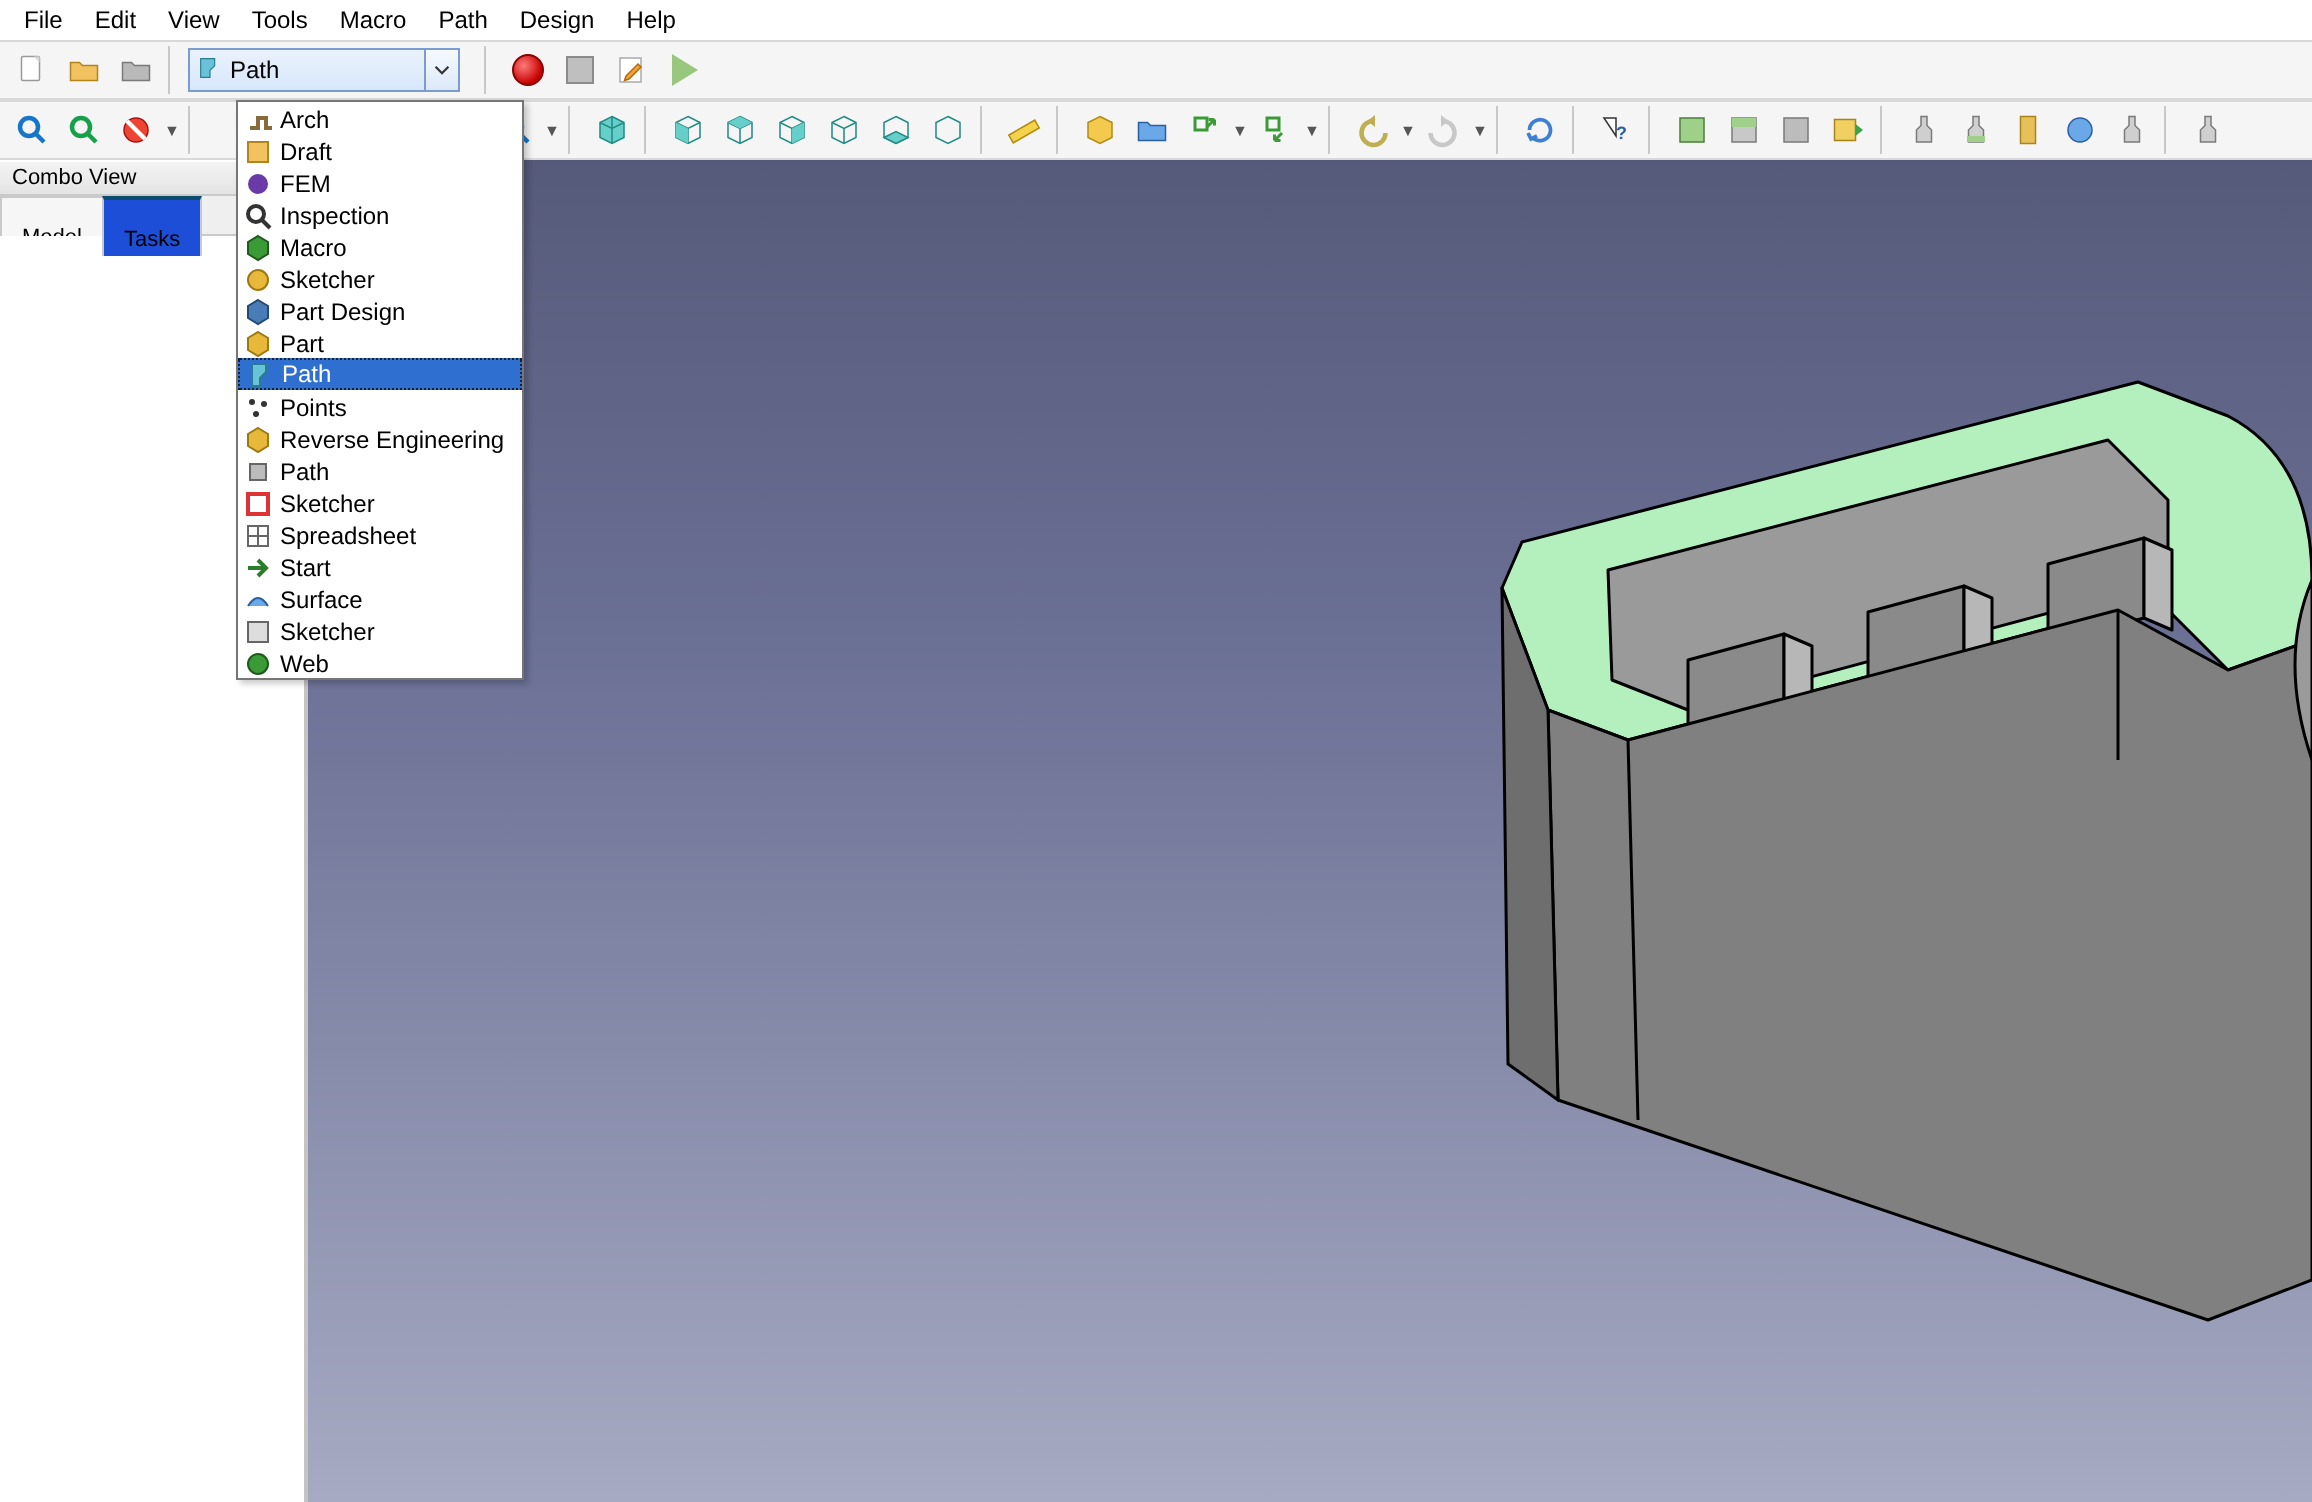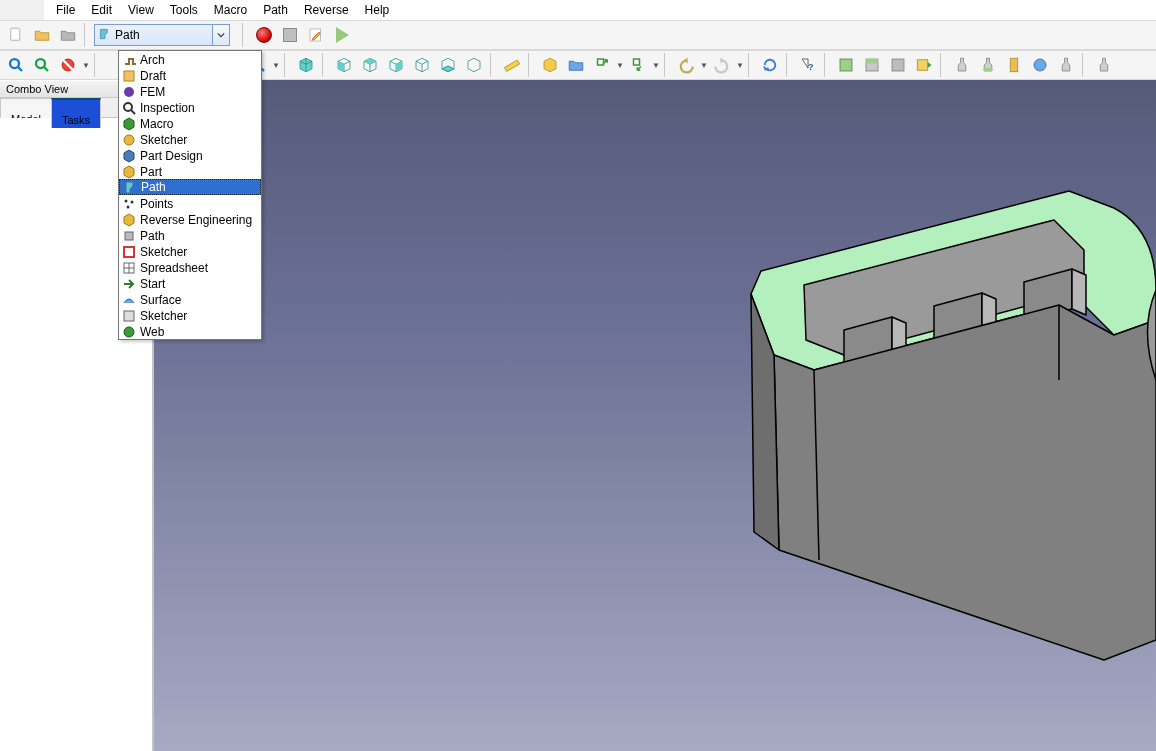--- a/index.html
+++ b/index.html
@@ -1,19 +1,19 @@
 <!DOCTYPE html>
 <html><head>
 <meta charset="utf-8">
 <style>
 * { margin:0; padding:0; box-sizing:border-box; font-family:"Segoe UI",Tahoma,sans-serif; font-size:12px; user-select:none; }
 html,body { width:1156px; height:751px; overflow:hidden; background:#f0f0f0; }
 
 
-.menubar { height:20px; display:flex; align-items:center; background:#fff; padding:0 4px;margin-left:44px; }
+.menubar { height:20px; display:flex; align-items:center; background:#fff; padding:0 4px; }
 .menubar span { padding:2px 8px; cursor:default; }
 
 
 .toolbar { height:30px; display:flex; align-items:center; background:#f5f5f5; border-top:1px solid #d8d8d8; border-bottom:1px solid #d8d8d8; padding:1px 4px; gap:2px; }
 .tb-btn { width:24px; height:24px; display:flex; align-items:center; justify-content:center; border:1px solid transparent; border-radius:2px; }
 .drop { width:8px; text-align:center; color:#555; font-size:8px; }
 .sep { width:6px; height:24px; border-left:1px solid #c8c8c8; margin:0 2px; }
 
 .combo { width:136px; height:22px; border:1px solid #7a9ccf; background:linear-gradient(#eaf2fc,#d7e7fb); display:flex; align-items:center; padding-left:3px; position:relative; }
 .combo .cbtn { position:absolute; right:0; top:0; bottom:0; width:17px; border-left:1px solid #7a9ccf; display:flex; align-items:center; justify-content:center; background:linear-gradient(#f6fafe,#dce9f9); }
@@ -45,21 +45,21 @@
 </head>
 <body>
 
 <div class="menubar">
   <span>File</span>
   <span>Edit</span>
   <span>View</span>
   <span>Tools</span>
   <span>Macro</span>
   <span>Path</span>
-  <span>Reverse</span>
+  <span>Design</span>
   <span>Help</span>
 </div>
 
 <div class="toolbar">
   <div class="tb-btn">
       <svg class="icon" viewBox="0 0 24 24">
         <rect x="5" y="3" width="12" height="16" rx="1" fill="#fefefe" stroke="#9a9a9a"></rect>
         <polygon points="13,3 17,3 17,7" fill="#d8d8d8"></polygon>
       </svg>
     </div>

